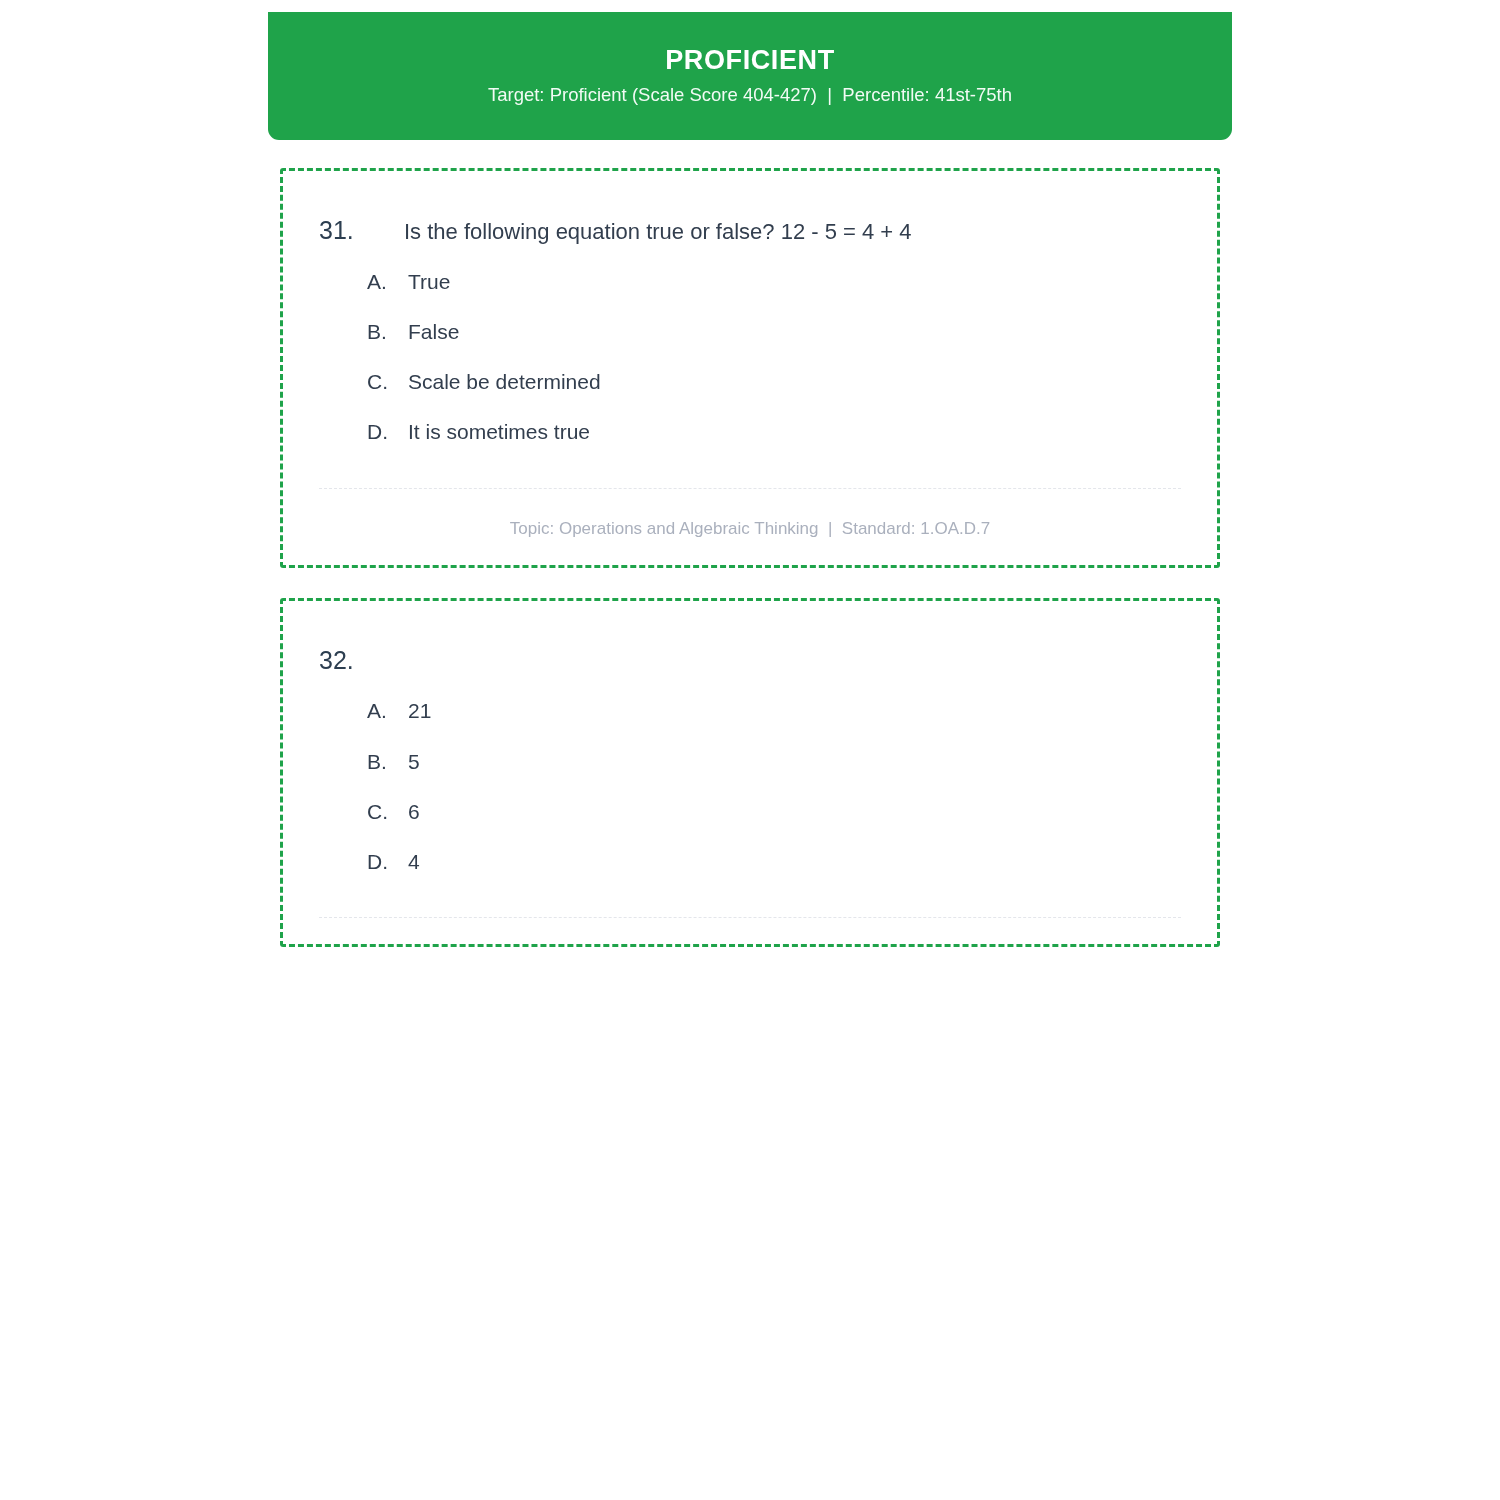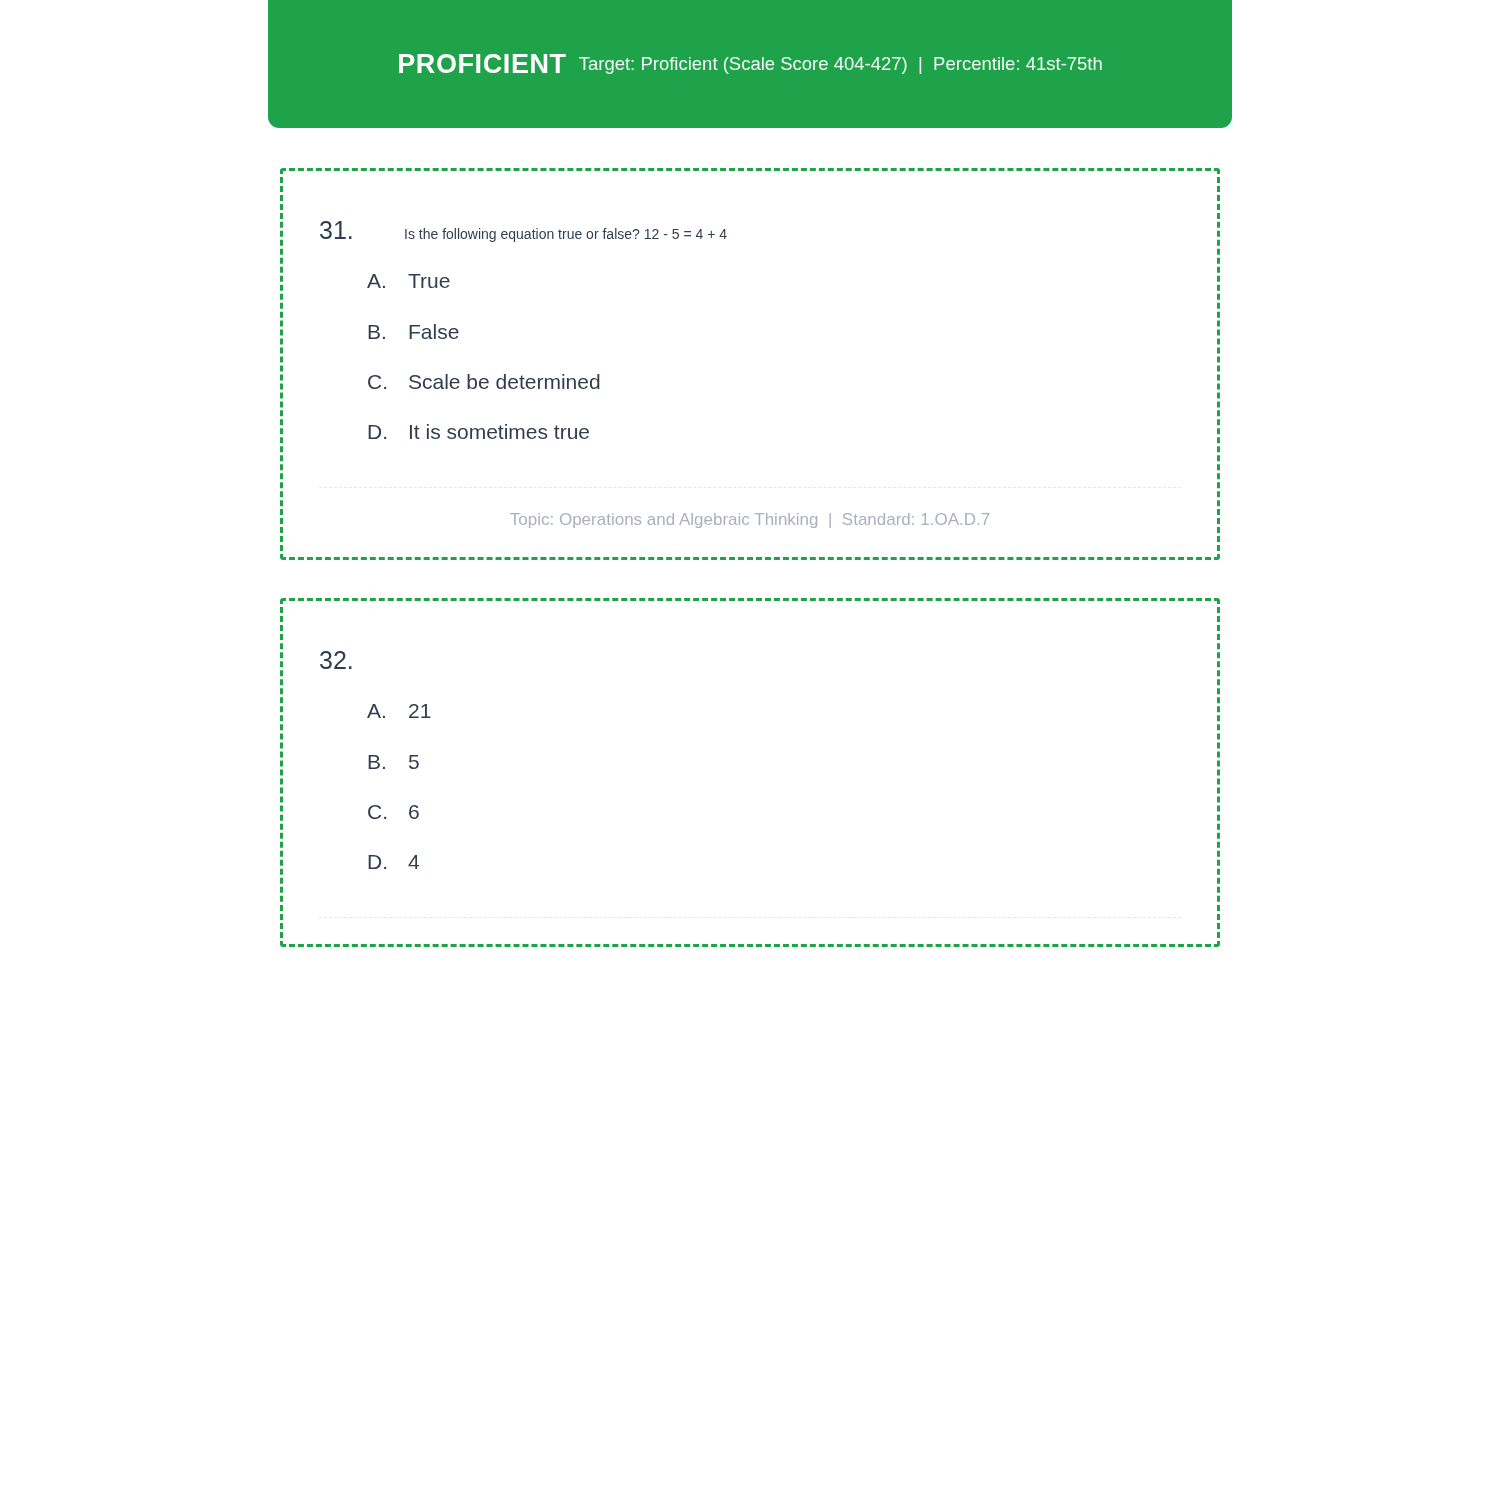--- a/index.html
+++ b/index.html
@@ -17,27 +17,27 @@
     width: 1500px;
     height: 1500px;
     background: #ffffff;
     overflow: hidden;
   }
 
   
   .level-banner {
     position: absolute;
     left: 268px;
-    top: 0px;
+    top: 12px;
     width: 964px;
     height: 128px;
     background: #1fa34a;
     border-radius: 0 0 11px 11px;
     display: flex;
-    flex-direction: row;
+    flex-direction: column;
     align-items: center;
     justify-content: center;
     gap: 12px;
   }
 
   .level-title {
     color: #ffffff;
     font-size: 27px;
     font-weight: bold;
     letter-spacing: 0.6px;
@@ -79,21 +79,21 @@
     width: 85px;
     color: #2c3e50;
     font-size: 25px;
     font-weight: normal;
     line-height: 1.25;
   }
 
   .question-text {
     flex: 1 1 auto;
     color: #323e4e;
-    font-size: 14px;
+    font-size: 22px;
     font-weight: normal;
     line-height: 1.3;
   }
 
   .options-list {
     list-style: none;
     margin: 0 0 0 48px;
     padding: 0;
   }
 
@@ -122,21 +122,21 @@
     line-height: 1.25;
   }
 
   .card-divider {
     margin: 42px 0 0 0;
     border: 0;
     border-top: 1.5px dashed #e4e6eb;
   }
 
   .card-meta {
-    margin-top: 22px;
+    margin-top: 30px;
     text-align: center;
     color: #aab0bd;
     font-size: 17px;
     font-weight: normal;
     line-height: 1.2;
     white-space: pre;
   }
 
   
   .page-footer {

